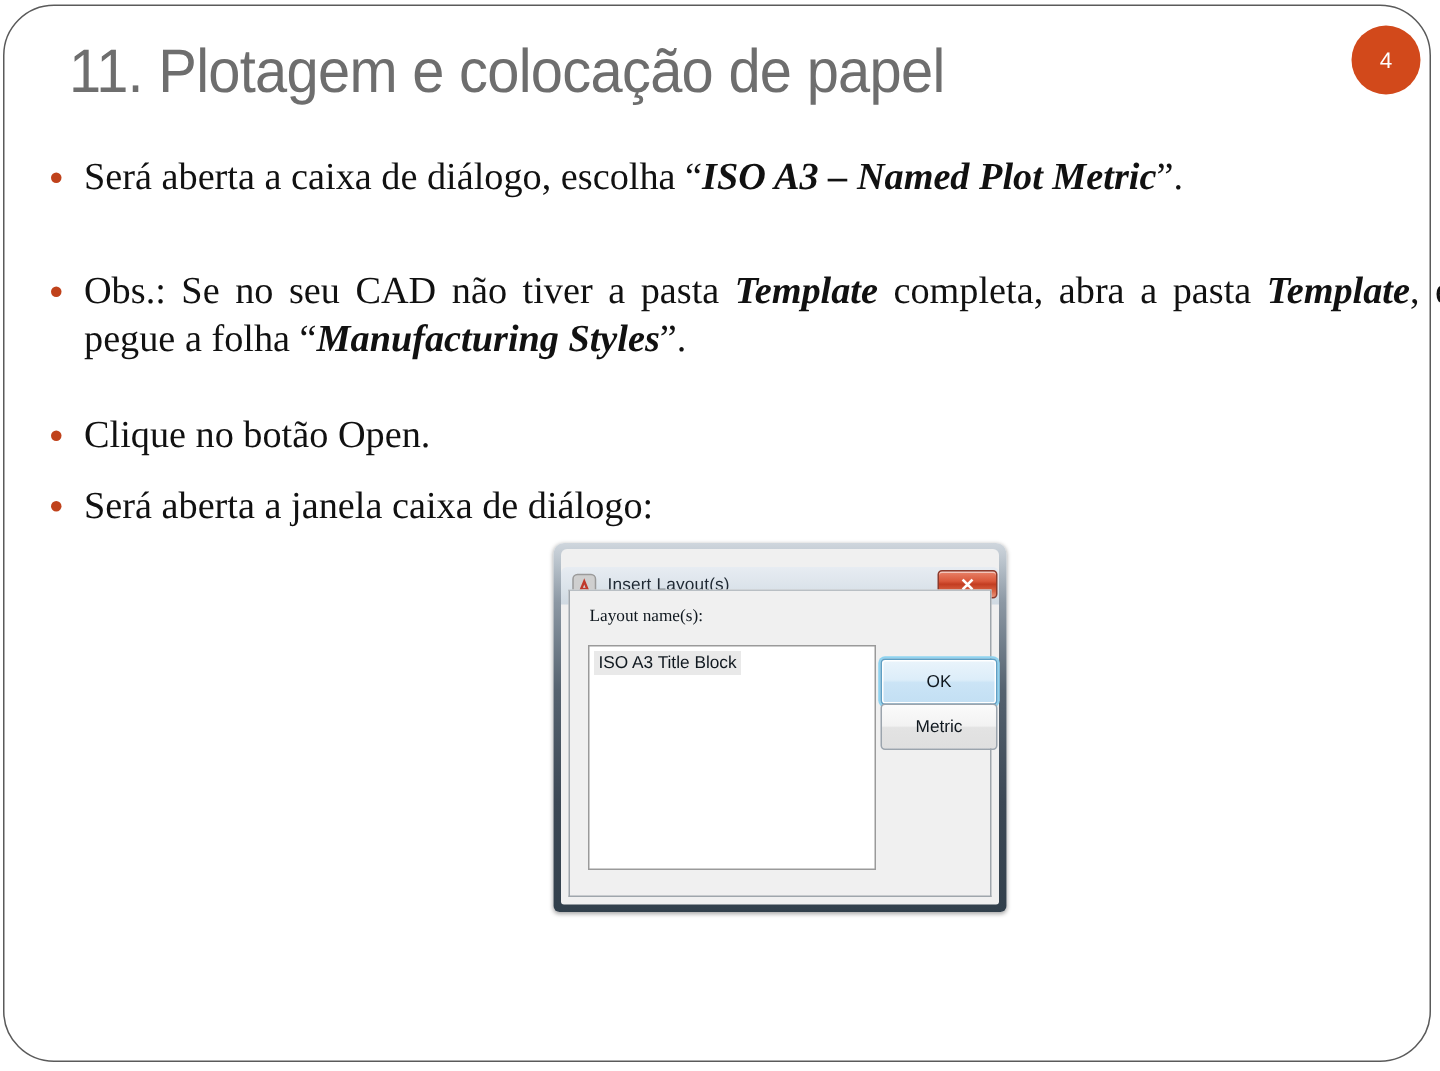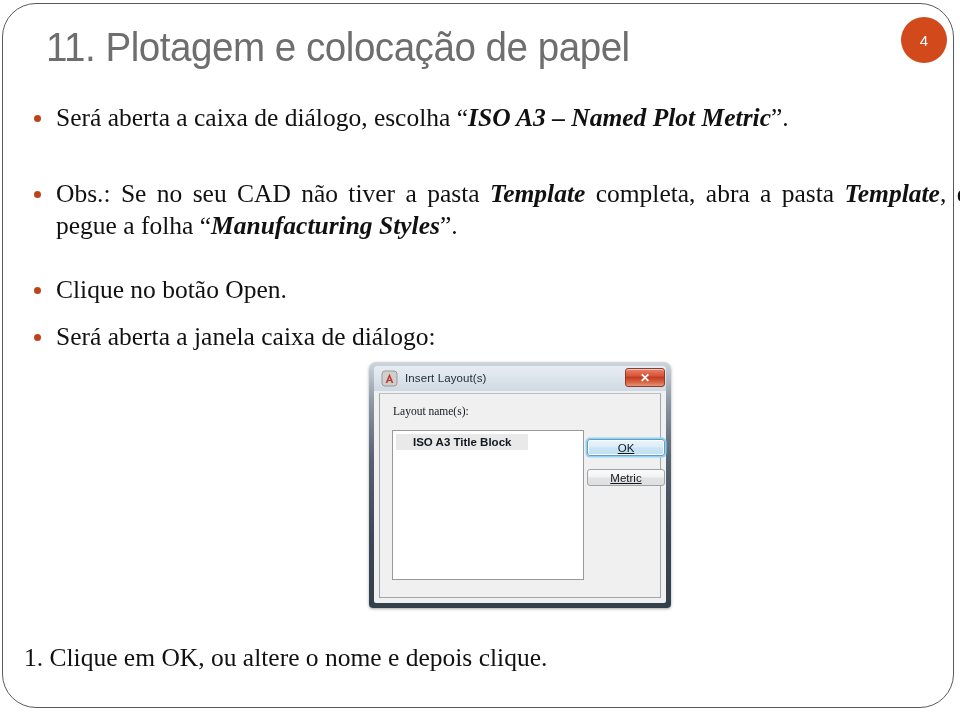--- a/index.html
+++ b/index.html
@@ -123,21 +123,21 @@
   #dialog-frame-inner {
     position: absolute;
     left: 5px; top: 4px;
     width: 292px; height: 237px;
     border-radius: 4px 4px 2px 2px;
     background: #f0f0f0;
     box-sizing: border-box;
   }
   #dialog-titlebar {
     position: absolute;
-    left: 5px; top: 4px;
+    left: 5px; top: 16px;
     width: 292px; height: 25px;
     box-sizing: border-box;
     background: linear-gradient(180deg, #e7ecf2 0%, #dbe3ea 55%, #cfd9e2 100%);
     border-radius: 4px 4px 0 0;
     display: flex;
     align-items: center;
   }
   #acad-icon {
     position: absolute;
     left: 7px; top: 4px;
@@ -190,41 +190,39 @@
     position: absolute;
     left: 12px; top: 36px;
     width: 192px; height: 150px;
     background: #ffffff;
     border: 1px solid #9a9a9a;
     box-sizing: border-box;
     overflow: hidden;
   }
   #layout-item {
     margin: 3px 2px 0 3px;
-    padding: 1px 17px;
+    padding: 1px 3px;
     font-family: "Liberation Sans", sans-serif;
     font-size: 11.5px;
     color: #10181f;
     background: #e9e9e9;
     display: inline-block;
     line-height: 14px;
-    font-weight: bold;
   }
   .aero-button {
     position: absolute;
-    width: 78px; height: 17px;
+    width: 78px; height: 31px;
     border-radius: 3px;
     box-sizing: border-box;
     font-family: "Liberation Sans", sans-serif;
     font-size: 11.5px;
     color: #10181f;
     display: flex; align-items: center; justify-content: center;
     background: linear-gradient(180deg, #fbfbfb 0%, #f2f2f2 48%, #e3e3e3 52%, #dfdfdf 100%);
     border: 1px solid #9ba4ad;
-    text-decoration: underline;
   }
   #ok-button {
     left: 207px; top: 45px;
     background: linear-gradient(180deg, #eaf4fb 0%, #dcedf9 46%, #cbe4f6 52%, #c2dff3 100%);
     border: 1px solid #5f9fc4;
     box-shadow: 0 0 0 1.5px #8fd3f0, inset 0 0 0 1px #ffffff;
   }
   #cancel-button {
     left: 207px; top: 75px;
   }
@@ -287,15 +285,14 @@
 
       <div id="layout-listbox">
         <span id="layout-item">ISO A3 Title Block</span>
       </div>
 
       <div class="aero-button" id="ok-button">OK</div>
       <div class="aero-button" id="cancel-button">Metric</div>
     </div>
   </div>
 
-  <div id="footer-line">1. Clique em OK, ou altere o nome e depois clique.</div>
 
 </div>
 
 </body></html>

